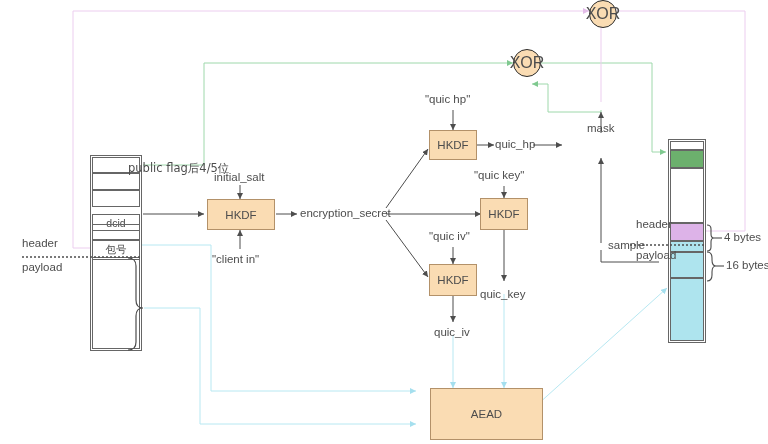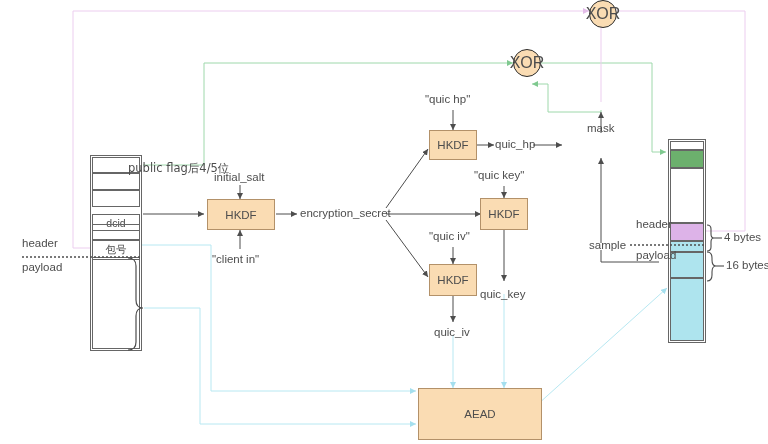--- a/index.html
+++ b/index.html
@@ -130,21 +130,21 @@
 
   <div class="box" style="left:207px;top:199px;width:68px;height:31px;">HKDF</div>
 
   <div class="box" style="left:429px;top:130px;width:48px;height:30px;">HKDF</div>
 
   <div class="box" style="left:480px;top:198px;width:48px;height:32px;">HKDF</div>
 
   <div class="box" style="left:429px;top:264px;width:48px;height:32px;">HKDF</div>
 
 
-  <div class="box" style="left:418px;top:388px;width:124px;height:52px;text-align:right;">AEAD</div>
+  <div class="box" style="left:430px;top:388px;width:113px;height:52px;text-align:right;">AEAD</div>
 
   <div class="xor" style="left:589px;top:0px;width:28px;height:28px;">XOR</div>
   <div class="xor" style="left:513px;top:49px;width:28px;height:28px;">XOR</div>
 
   <div class="lbl cn" style="left:128px;top:163px;">public flag后4/5位</div>
 
   <div class="lbl" style="left:214px;top:172px;">initial_salt</div>
 
   <div class="lbl" style="left:212px;top:254px;">"client in"</div>
 
@@ -152,21 +152,21 @@
 
   <div class="lbl" style="left:425px;top:94px;">"quic hp"</div>
   <div class="lbl" style="left:474px;top:170px;">"quic key"</div>
   <div class="lbl" style="left:429px;top:231px;">"quic iv"</div>
 
   <div class="lbl" style="left:495px;top:139px;">quic_hp</div>
   <div class="lbl" style="left:480px;top:289px;">quic_key</div>
   <div class="lbl" style="left:434px;top:327px;text-align:center;">quic_iv</div>
 
   <div class="lbl" style="left:587px;top:100px;margin-top:23px;">mask</div>
-  <div class="lbl" style="left:589px;top:240px;">sample</div>
+  <div class="lbl" style="left:608px;top:240px;">sample</div>
 
   <div class="pkt" style="left:668px;top:139px;width:38px;height:204px;background:#fff;"></div>
 
   <div class="seg" style="left:670px;top:141px;width:34px;height:9px;background:#ffffff;"></div>
   <div class="seg" style="left:670px;top:150px;width:34px;height:18px;background:#6cb06d;"></div>
   <div class="seg" style="left:670px;top:168px;width:34px;height:55px;background:#ffffff;"></div>
   <div class="seg" style="left:670px;top:223px;width:34px;height:18px;background:#ddb3e8;"></div>
   <div class="seg" style="left:670px;top:241px;width:34px;height:11px;background:#aee4ee;"></div>
   <div class="seg" style="left:670px;top:252px;width:34px;height:26px;background:#aee4ee;"></div>
   <div class="seg" style="left:670px;top:278px;width:34px;height:63px;background:#aee4ee;"></div>

